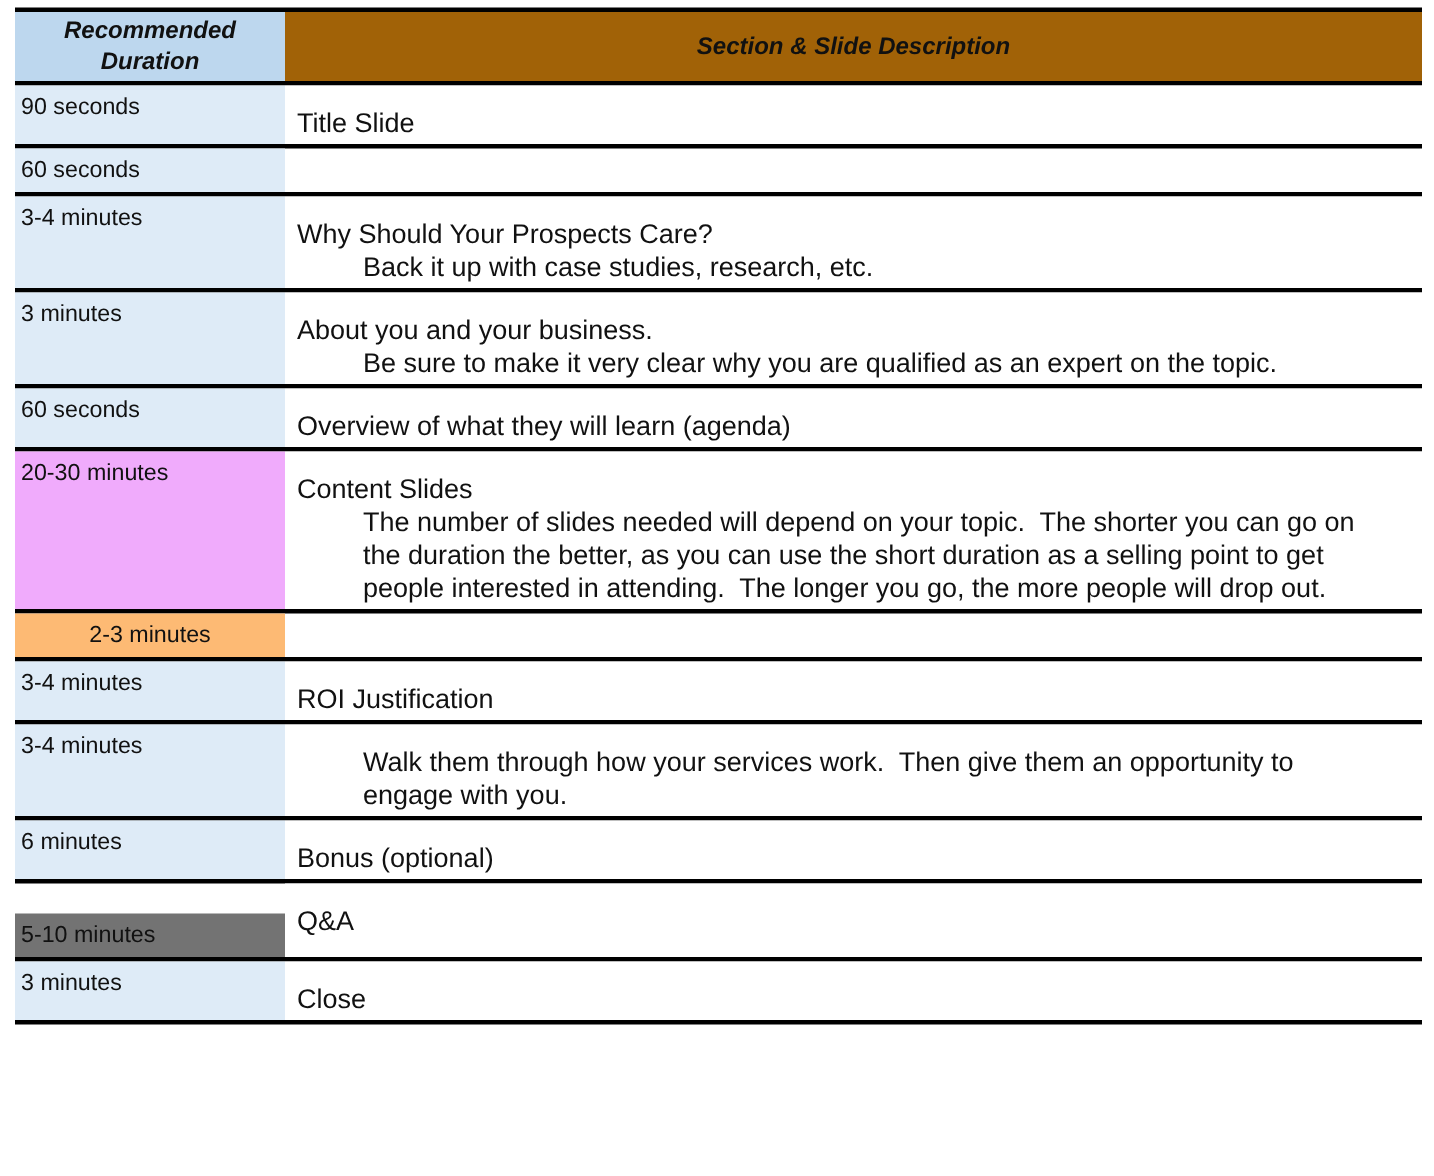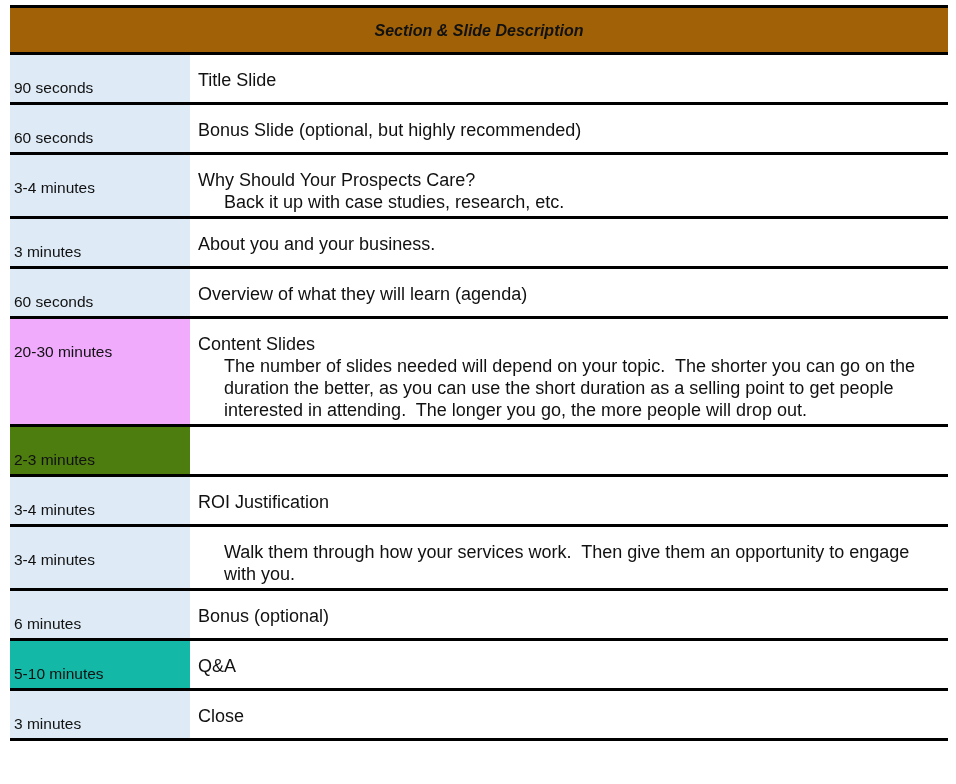--- a/index.html
+++ b/index.html
@@ -42,96 +42,95 @@
   .hdr-duration { width: 180px; flex: 0 0 180px; }
   .hdr-desc { flex: 1 1 auto; }
   
   .row {
     display: flex;
     border-bottom: 3px solid #000000;
   }
   .dur-cell {
     width: 180px;
     flex: 0 0 180px;
-    padding: 22px 4px 3px 4px;
+    padding: 4px 4px 3px 4px;
     font-size: 15.5px;
     line-height: 22px;
     white-space: nowrap;
   }
   .desc-cell {
     flex: 1 1 auto;
     background: #ffffff;
     padding: 14px 24px 3px 8px;
     font-size: 18px;
     line-height: 22px;
   }
   .desc-title { white-space: pre-wrap; }
   .desc-detail {
-    margin-left: 26px;
+    margin-left: 44px;
     max-width: 696px;
     white-space: pre-wrap;
   }
 </style>
 </head>
 <body>
 
 <div class="page">
   <div class="outline-table">
 
     <div class="hdr-row">
+      <div class="hdr-cell hdr-duration" style="background: rgb(189, 215, 238);">Recommended Duration</div>
       <div class="hdr-cell hdr-desc" style="background: #a16207;">Section &amp; Slide Description</div>
     </div>
 
     <div id="rows">
   <div class="row">
     <div class="dur-cell" style="background: rgb(222, 235, 247);">90 seconds</div>
     <div class="desc-cell">
       <div class="desc-title">Title Slide</div>
     </div>
   </div>
 
   <div class="row">
     <div class="dur-cell" style="background: rgb(222, 235, 247);">60 seconds</div>
-    <div class="desc-cell">
-      <div class="desc-title">Bonus Slide (optional, but highly recommended)</div>
-    </div>
   </div>
 
   <div class="row">
     <div class="dur-cell" style="background: rgb(222, 235, 247);">3-4 minutes</div>
     <div class="desc-cell">
       <div class="desc-title">Why Should Your Prospects Care?</div>
     <div class="desc-detail">Back it up with case studies, research, etc.</div>
           </div>
   </div>
 
   <div class="row">
     <div class="dur-cell" style="background: rgb(222, 235, 247);">3 minutes</div>
     <div class="desc-cell">
       <div class="desc-title">About you and your business.</div>
+    <div class="desc-detail">Be sure to make it very clear why you are qualified as an expert on the topic.</div>
           </div>
   </div>
 
   <div class="row">
     <div class="dur-cell" style="background: rgb(222, 235, 247);">60 seconds</div>
     <div class="desc-cell">
       <div class="desc-title">Overview of what they will learn (agenda)</div>
     </div>
   </div>
 
   <div class="row">
     <div class="dur-cell" style="background: #f0abfc;">20-30 minutes</div>
     <div class="desc-cell">
       <div class="desc-title">Content Slides</div>
     <div class="desc-detail">The number of slides needed will depend on your topic.  The shorter you can go on the duration the better, as you can use the short duration as a selling point to get people interested in attending.  The longer you go, the more people will drop out.</div>
           </div>
   </div>
 
   <div class="row">
-    <div class="dur-cell" style="background: #4d7c0f;">2-3 minutes</div>
+    <div class="dur-cell" style="background: #fdba74; text-align: center;">2-3 minutes</div>
   </div>
 
   <div class="row">
     <div class="dur-cell" style="background: rgb(222, 235, 247);">3-4 minutes</div>
     <div class="desc-cell">
       <div class="desc-title">ROI Justification</div>
           </div>
   </div>
 
   <div class="row">
@@ -142,21 +141,21 @@
   </div>
 
   <div class="row">
     <div class="dur-cell" style="background: rgb(222, 235, 247);">6 minutes</div>
     <div class="desc-cell">
       <div class="desc-title">Bonus (optional)</div>
     </div>
   </div>
 
   <div class="row">
-    <div class="dur-cell" style="background: #14b8a6;">5-10 minutes</div>
+    <div class="dur-cell" style="background: #737373; margin-top: 20px;">5-10 minutes</div>
     <div class="desc-cell">
       <div class="desc-title">Q&amp;A</div>
     </div>
   </div>
 
   <div class="row">
     <div class="dur-cell" style="background: rgb(222, 235, 247);">3 minutes</div>
     <div class="desc-cell">
       <div class="desc-title">Close</div>
     </div>

